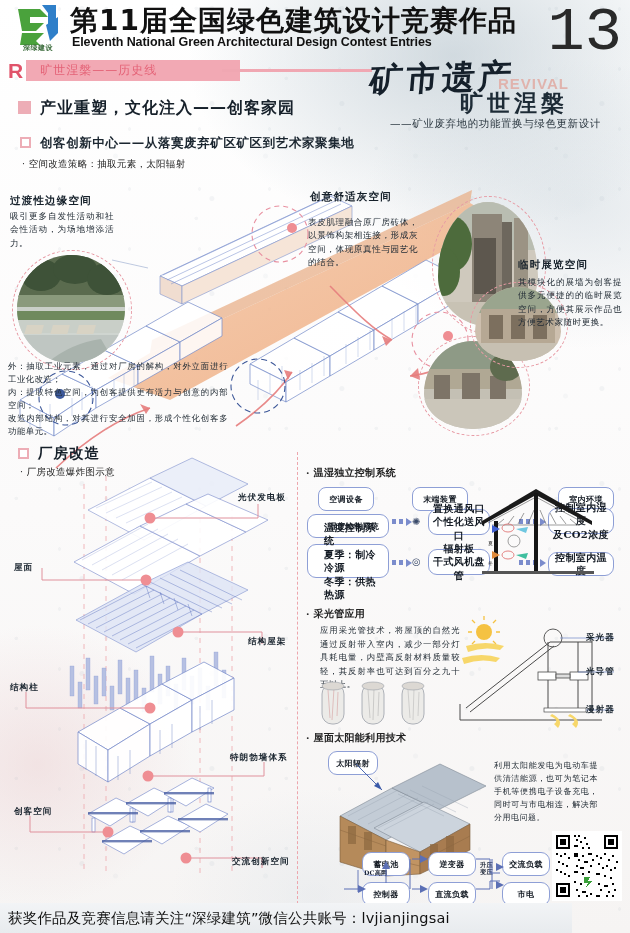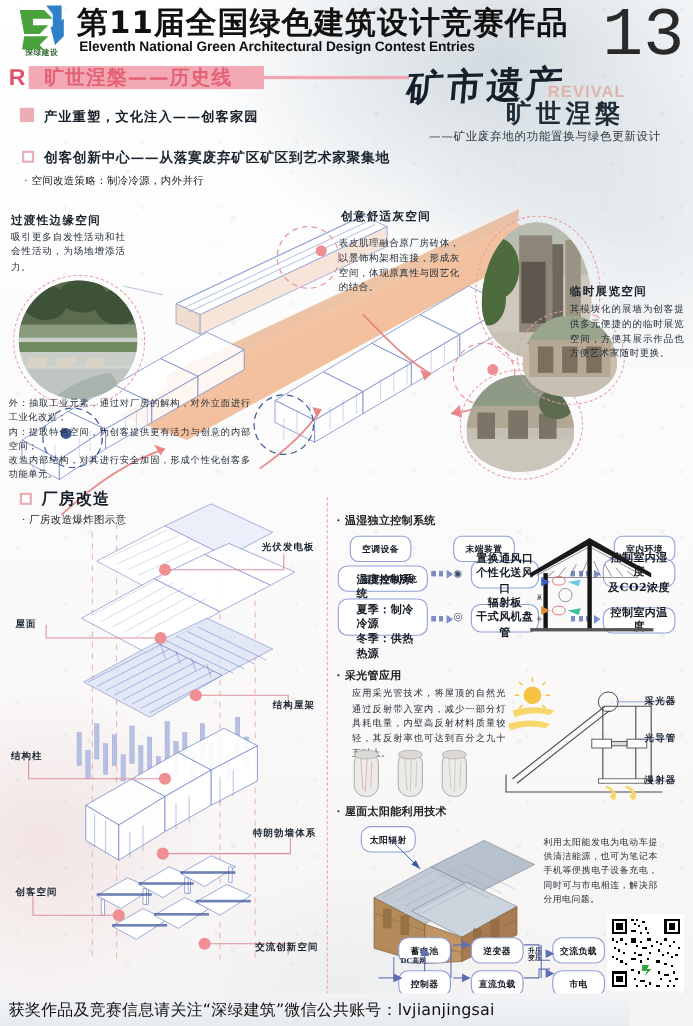--- a/index.html
+++ b/index.html
@@ -40,39 +40,39 @@
     font-family:"Liberation Sans",sans-serif;letter-spacing:-.1px;white-space:nowrap;}
   .h-num{position:absolute;right:8px;top:2px;font-size:62px;color:#2a2a2a;
     font-family:Liberation Mono, monospace;line-height:1;text-align:right;}
 
   
   .rbar{position:absolute;left:8px;top:59px;height:22px;display:flex;align-items:center;}
   .rbar .r{font-size:21px;font-weight:bold;color:#e0536a;font-family:"Liberation Sans",sans-serif;
     line-height:1;margin-right:3px;}
   .rbar .band{background:#f2a9b4;height:21px;width:214px;display:flex;align-items:center;
     padding-left:14px;box-sizing:border-box;}
-  .rbar .band span{font-size:18px;font-weight:bold;color:#e2566c;letter-spacing:1px;
+  .rbar .band span{font-size:12px;font-weight:normal;color:#e2566c;letter-spacing:1px;
     font-family:"DejaVu Sans",sans-serif;opacity:.85;}
   .rbar-tail{position:absolute;left:222px;top:69px;width:150px;height:3px;background:#f0a7b2;}
 
   
   .calli{position:absolute;left:370px;top:56px;font-size:33px;font-weight:bold;color:#15202b;
     font-family:"DejaVu Serif",serif;letter-spacing:3px;transform:skewX(-7deg) rotate(-2deg);white-space:nowrap;}
   .revival{position:absolute;left:498px;top:75px;font-size:15px;font-weight:bold;color:#e0b3ad;
     font-family:"Liberation Sans",sans-serif;letter-spacing:1px;}
   .t-cn2{position:absolute;left:460px;top:88px;font-size:23px;font-weight:bold;color:#1d2b36;
     font-family:"DejaVu Sans",sans-serif;letter-spacing:4px;white-space:nowrap;}
   .t-sub{position:absolute;left:390px;top:117px;font-size:10.5px;color:#2b3740;
     font-family:"DejaVu Serif",serif;letter-spacing:.6px;white-space:nowrap;}
 
   
   .sq{display:inline-block;width:13px;height:13px;background:#edadb6;vertical-align:-1px;margin-right:9px;}
   .sq-o{display:inline-block;width:11px;height:11px;border:2.5px solid #edadb6;background:#fff;
     vertical-align:-1px;margin-right:9px;box-sizing:border-box;}
-  .h1{position:absolute;font-size:12px;font-weight:bold;color:#16202a;white-space:nowrap;
+  .h1{position:absolute;font-size:16px;font-weight:bold;color:#16202a;white-space:nowrap;
     font-family:"DejaVu Serif",serif;letter-spacing:1px;}
   .h2{position:absolute;font-size:12.5px;font-weight:bold;color:#1b2630;white-space:nowrap;
     font-family:"DejaVu Serif",serif;letter-spacing:.6px;}
   .h3{position:absolute;font-size:9.5px;color:#222;white-space:nowrap;
     font-family:"DejaVu Serif",serif;letter-spacing:.3px;}
   .h3:before{content:"· ";}
 
   
   .ann-t{position:absolute;font-size:10.5px;font-weight:bold;color:#15202a;
     font-family:"DejaVu Serif",serif;letter-spacing:1.2px;white-space:nowrap;}
@@ -146,21 +146,21 @@
   <div class="revival">REVIVAL</div>
   <div class="t-cn2">旷世涅槃</div>
   <div class="t-sub">——矿业废弃地的功能置换与绿色更新设计</div>
 
   <div class="h1" style="left:18px;top:98px;">
     <span class="sq"></span><span>产业重塑，文化注入——创客家园</span>
   </div>
   <div class="h2" style="left:20px;top:135px;">
     <span class="sq-o"></span><span>创客创新中心——从落寞废弃矿区矿区到艺术家聚集地</span>
   </div>
-  <div class="h3" style="left:22px;top:158px;">空间改造策略：制冷冷源，内外并行</div>
+  <div class="h3" style="left:22px;top:158px;">空间改造策略：抽取元素，太阳辐射</div>
 
   <svg style="position:absolute;left:0;top:168px;" width="630" height="270">
     <defs>
       <linearGradient id="pathg" x1="0" y1="0" x2="1" y2="1">
         <stop offset="0" stop-color="#f5c6a3" stop-opacity=".85"></stop>
         <stop offset="1" stop-color="#eda87c" stop-opacity=".85"></stop>
       </linearGradient>
     </defs>
 
     <polygon points="108,210 150,185 470,35 500,52 170,232" fill="url(#pathg)"></polygon>

